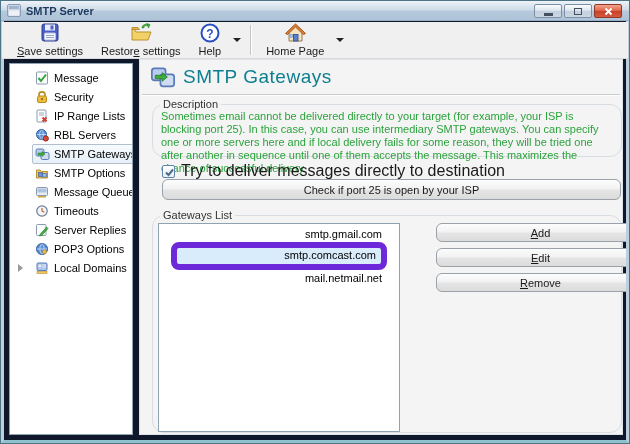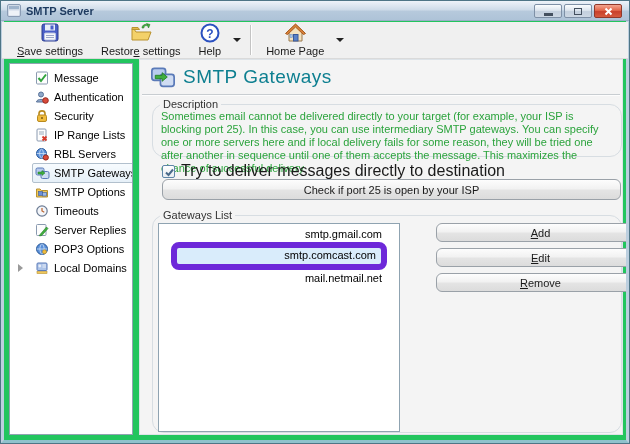--- a/index.html
+++ b/index.html
@@ -1,19 +1,19 @@
 <!DOCTYPE html>
 <html><head>
 <meta charset="utf-8">
 <style>
   * { margin:0; padding:0; box-sizing:border-box; }
   html,body { background:#d8d8d8; font-family:"Liberation Sans", sans-serif; }
   .window {
     position:relative; width:630px; height:444px;
-    background:#22c55e;
+    background:#0f172a;
     border:1px solid #4e7586;
     overflow:hidden;
   }
   .frame {
     position:absolute; inset:0; pointer-events:none; z-index:50;
     border:3px solid #bccfdf; border-top:none;
     border-bottom-color:#8fc2cc;
   }
   
   .titlebar {
@@ -210,32 +210,20 @@
               <path d="M3.5 7 L6 10 L11 3.5" fill="none" stroke="#2fa43c" stroke-width="2"></path>
             </svg>
         </span>
         <span>Message</span>
       </div>
     </div>
     <div class="tree-row">
       <div class="tree-inner">
         <span class="ticon">
           <svg width="14" height="14" viewBox="0 0 14 14">
-              <circle cx="6" cy="4.5" r="2.5" fill="#8fa8c8" stroke="#5a739a"></circle>
-              <path d="M1.5 12 C1.5 8.5 10.5 8.5 10.5 12 Z" fill="#8fa8c8" stroke="#5a739a"></path>
-              <circle cx="10.5" cy="10.5" r="2.8" fill="#d84a3a" stroke="#9a2a1e"></circle>
-            </svg>
-        </span>
-        <span>Authentication</span>
-      </div>
-    </div>
-    <div class="tree-row">
-      <div class="tree-inner">
-        <span class="ticon">
-          <svg width="14" height="14" viewBox="0 0 14 14">
               <path d="M4 6 L4 4.5 C4 1 10 1 10 4.5 L10 6" fill="none" stroke="#b98a1e" stroke-width="1.6"></path>
               <rect x="2.5" y="6" width="9" height="6.5" rx="1.5" fill="#f0bc3e" stroke="#b98a1e"></rect>
               <circle cx="7" cy="9" r="1" fill="#7a5a10"></circle>
             </svg>
         </span>
         <span>Security</span>
       </div>
     </div>
     <div class="tree-row">
       <div class="tree-inner">
@@ -277,20 +265,32 @@
     <div class="tree-row">
       <div class="tree-inner">
         <span class="ticon">
           <svg width="14" height="14" viewBox="0 0 14 14">
               <path d="M1.5 4 L1.5 12 L12.5 12 L12.5 5.5 L6.5 5.5 L5 4 Z" fill="#f0c85a" stroke="#b9922e"></path>
               <rect x="3.5" y="6.5" width="4" height="4" fill="#6a8fd8" stroke="#3a5a9a" stroke-width="0.6"></rect>
               <rect x="7.5" y="7.5" width="4" height="3.5" fill="#9ab8e8" stroke="#3a5a9a" stroke-width="0.6"></rect>
             </svg>
         </span>
         <span>SMTP Options</span>
+      </div>
+    </div>
+    <div class="tree-row">
+      <div class="tree-inner">
+        <span class="ticon">
+          <svg width="14" height="14" viewBox="0 0 14 14">
+              <rect x="1.5" y="2.5" width="11" height="8" rx="1" fill="#e8ecf2" stroke="#8a9ab0"></rect>
+              <rect x="2.5" y="3.5" width="9" height="4" fill="#aec4de"></rect>
+              <rect x="3" y="11" width="8" height="1.5" fill="#c8a83a"></rect>
+            </svg>
+        </span>
+        <span>Message Queue</span>
       </div>
     </div>
     <div class="tree-row">
       <div class="tree-inner">
         <span class="ticon">
           <svg width="14" height="14" viewBox="0 0 14 14">
               <circle cx="7" cy="7" r="5.2" fill="#f4f6fa" stroke="#6a7a92" stroke-width="1.2"></circle>
               <path d="M7 4 L7 7 L9.3 8.3" fill="none" stroke="#b9642e" stroke-width="1.2"></path>
             </svg>
         </span>

